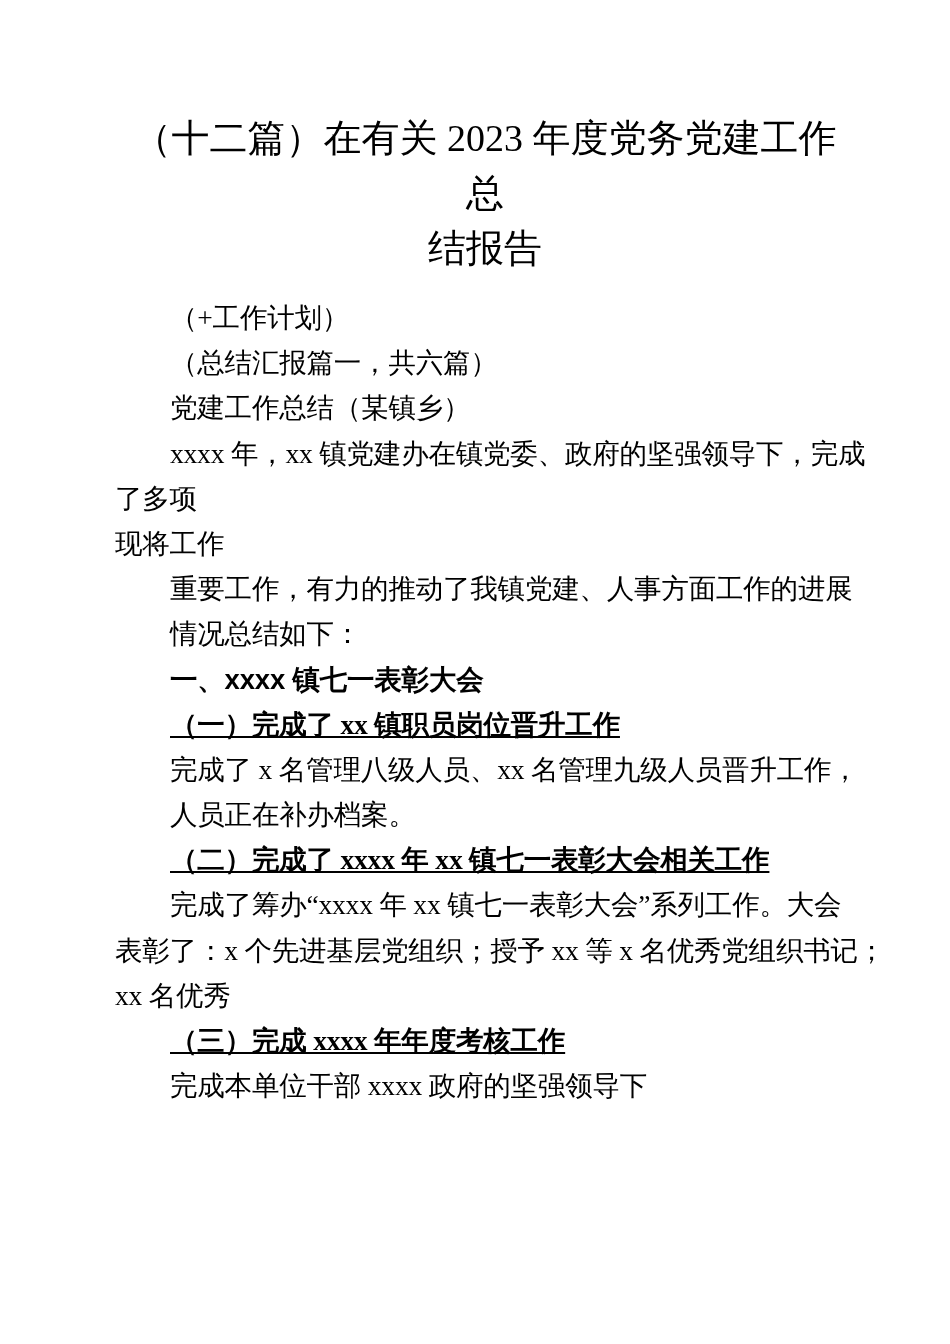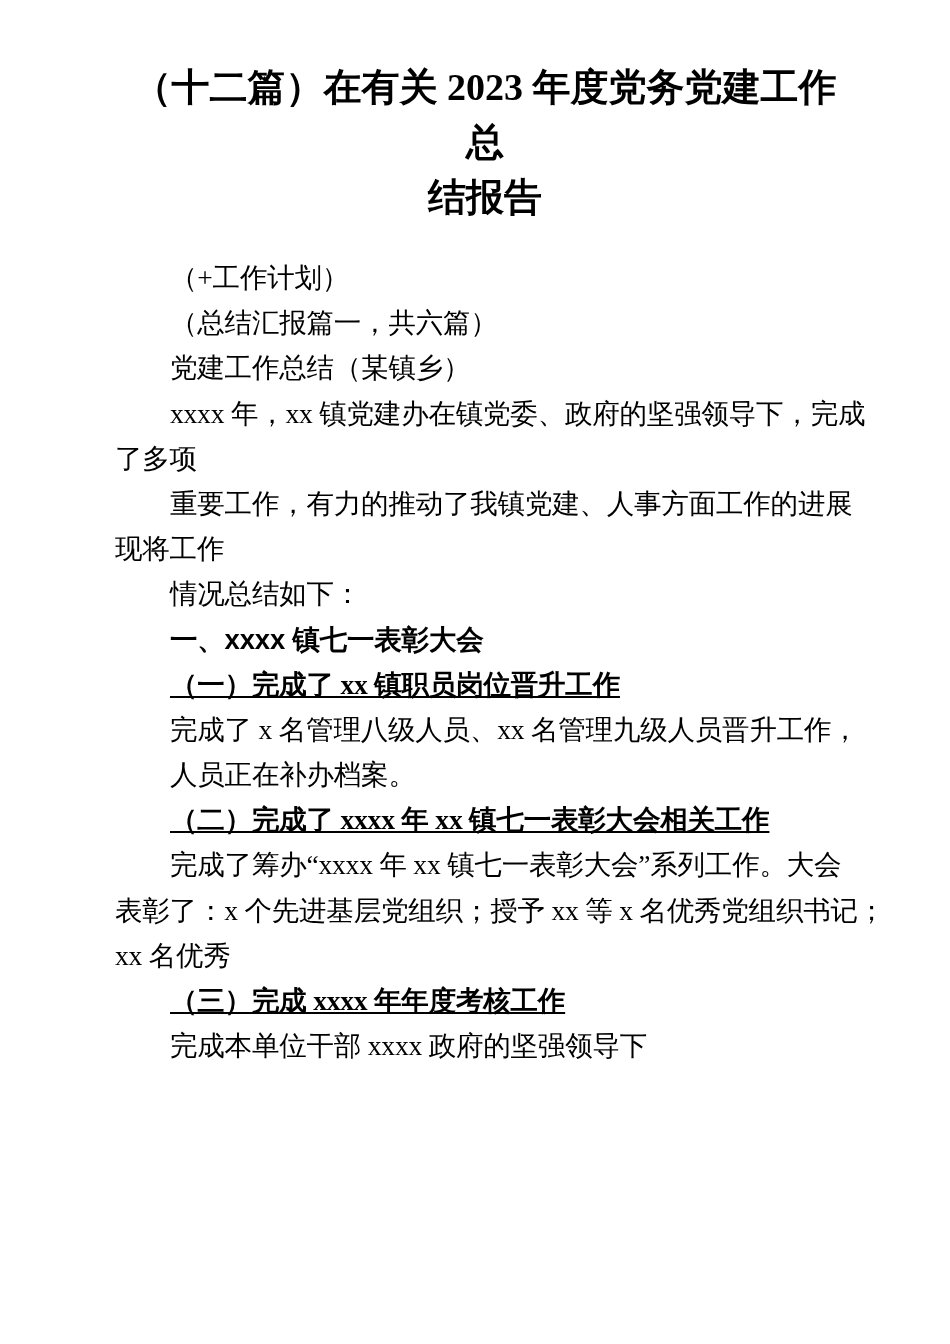--- a/index.html
+++ b/index.html
@@ -10,30 +10,30 @@
   .page {
     position: relative;
     width: 950px;
     height: 1344px;
     background: #ffffff;
     overflow: hidden;
     color: #000000;
     font-family: "Liberation Serif", "DejaVu Serif", serif;
   }
   .doc-title {
-    margin-top: 60px;
+    margin-top: 111px;
     padding: 0 95px 0 115px;
     text-align: center;
-    font-weight: bold;
+    font-weight: normal;
     font-size: 38px;
     line-height: 55px;
     font-family: "Liberation Serif", "DejaVu Serif", serif;
   }
   .doc-body {
-    margin-top: 30px;
+    margin-top: 19px;
     padding-left: 115px;
     padding-right: 92px;
   }
   .line {
     font-size: 27.5px;
     line-height: 45.2px;
     height: 45.2px;
     white-space: nowrap;
     letter-spacing: -0.2px;
   }
@@ -58,22 +58,22 @@
     <div>（十二篇）在有关 2023 年度党务党建工作总</div>
     <div>结报告</div>
   </div>
 
   <div class="doc-body">
     <div class="line indent">（+工作计划）</div>
     <div class="line indent">（总结汇报篇一，共六篇）</div>
     <div class="line indent">党建工作总结（某镇乡）</div>
     <div class="line indent">xxxx 年，xx 镇党建办在镇党委、政府的坚强领导下，完成</div>
     <div class="line">了多项</div>
+    <div class="line">现将工作</div>
     <div class="line indent">重要工作，有力的推动了我镇党建、人事方面工作的进展</div>
-    <div class="line">现将工作</div>
     <div class="line indent">情况总结如下：</div>
     <div class="line indent hei">一、xxxx 镇七一表彰大会</div>
     <div class="line indent kai">（一）完成了 xx 镇职员岗位晋升工作</div>
     <div class="line indent">完成了 x 名管理八级人员、xx 名管理九级人员晋升工作，</div>
     <div class="line indent">人员正在补办档案。</div>
     <div class="line indent kai">（二）完成了 xxxx 年 xx 镇七一表彰大会相关工作</div>
     <div class="line indent">完成了筹办“xxxx 年 xx 镇七一表彰大会”系列工作。大会</div>
     <div class="line">表彰了：x 个先进基层党组织；授予 xx 等 x 名优秀党组织书记；</div>
     <div class="line">xx 名优秀</div>
     <div class="line indent kai">（三）完成 xxxx 年年度考核工作</div>

